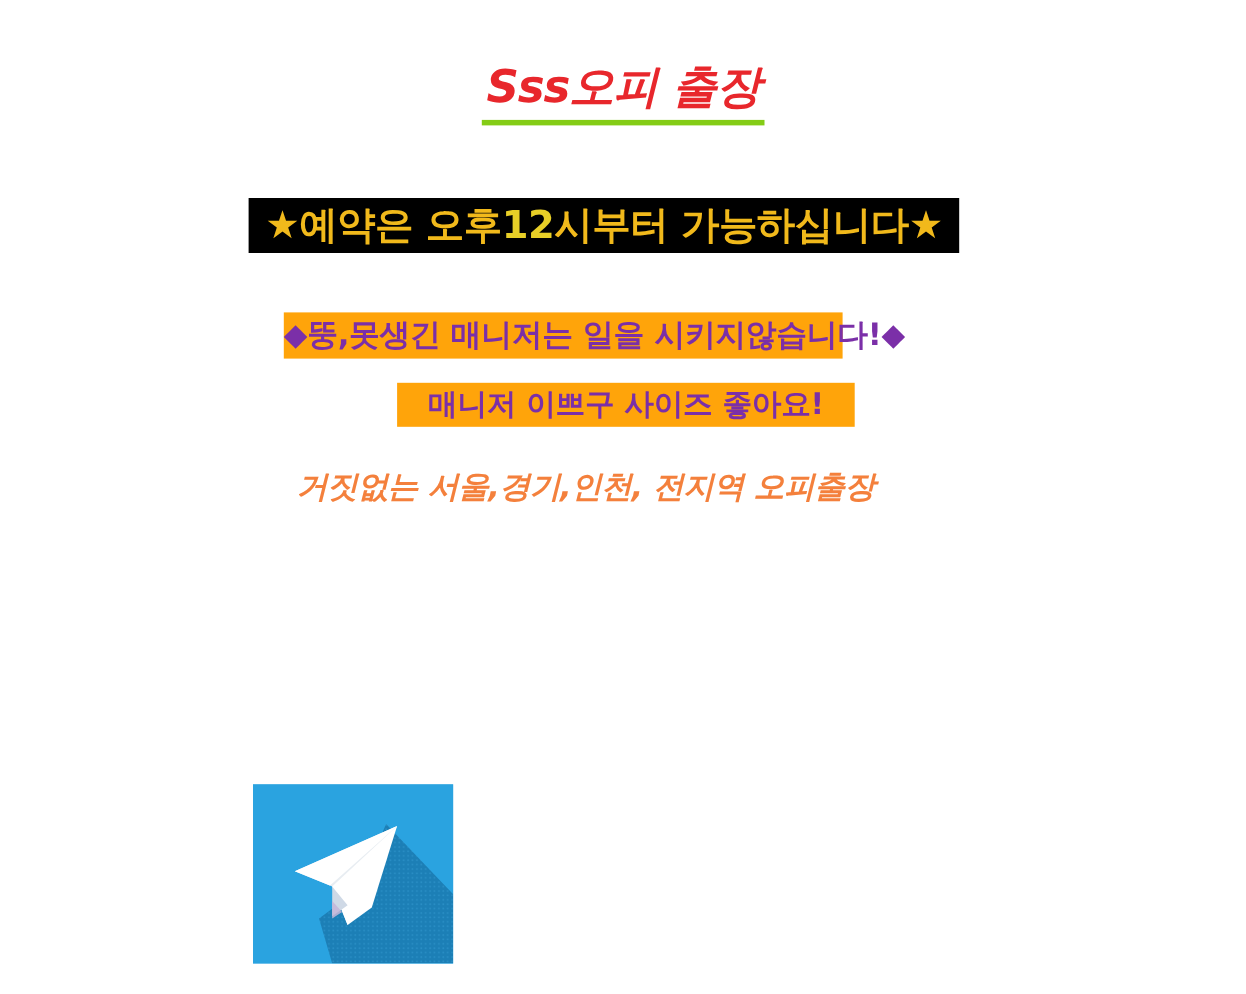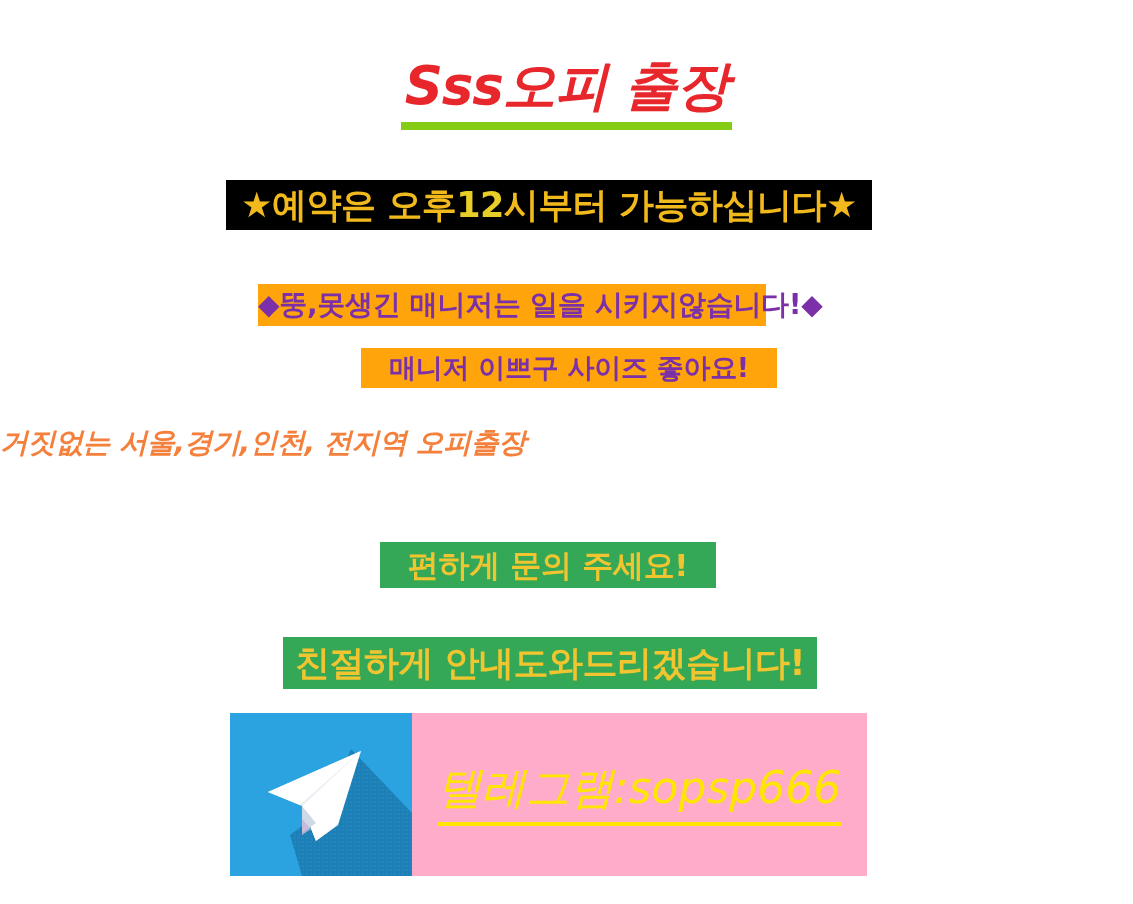--- a/index.html
+++ b/index.html
@@ -27,28 +27,28 @@
   
   .title-block {
     position: absolute;
     left: 0;
     top: 58px;
     width: 1133px;
     text-align: center;
   }
   .title-text {
     display: inline-block;
-    font-size: 53px;
+    font-size: 41px;
     line-height: 1.05;
     font-weight: 700;
     font-style: italic;
     color: #e8272c;
     letter-spacing: -1px;
     padding: 0 4px 8px 4px;
-    border-bottom: 8px solid #84cc16;
+    border-bottom: 5px solid #84cc16;
     white-space: nowrap;
   }
 
   
   .banner-black {
     position: absolute;
     left: 226px;
     top: 180px;
     width: 646px;
     height: 50px;
@@ -93,20 +93,21 @@
     text-align: center;
     white-space: nowrap;
     letter-spacing: -0.3px;
   }
 
   
   .italic-line {
     position: absolute;
     left: 0;
     width: 1065px;
+    text-align: center;
     color: #f4803c;
     font-size: 28px;
     font-weight: 700;
     font-style: italic;
     white-space: nowrap;
     letter-spacing: -0.5px;
   }
   .italic-line-1 { top: 424px; }
   .italic-line-2 { top: 472px; }
 
@@ -195,23 +196,21 @@
   <div class="banner-black">
     <span>★예약은 오후</span><span class="num">12</span><span>시부터 가능하십니다★</span>
   </div>
 
   <div class="banner-orange-1">◆뚱,못생긴 매니저는 일을 시키지않습니다!◆</div>
 
   <div class="banner-orange-2">매니저 이쁘구 사이즈 좋아요!</div>
 
   <div class="italic-line italic-line-1">거짓없는 서울,경기,인천, 전지역 오피출장</div>
 
-  <div class="banner-green-1">편하게 문의 주세요!</div>
-
-  <div class="banner-green-2">친절하게 안내도와드리겠습니다!</div>
+
 
   <div class="contact-block">
 
     <div class="telegram-tile">
       <svg viewBox="0 0 182 163" xmlns="http://www.w3.org/2000/svg">
         <defs>
           <pattern id="shadowDots" width="4" height="4" patternUnits="userSpaceOnUse">
             <rect width="4" height="4" fill="#1c7fb6"></rect>
             <circle cx="1" cy="1" r="0.85" fill="#2a8fc6"></circle>
           </pattern>
@@ -224,19 +223,16 @@
         <path d="M131,38 L38,79 L72,93 L86,128 Z" fill="#e8edf2"></path>
 
         <path d="M131,38 L72,93 L86,128 L108,112 Z" fill="#ffffff"></path>
         <path d="M131,38 L38,79 L70,92 Z" fill="#ffffff"></path>
 
         <path d="M72,93 L72,120 L86,110 Z" fill="#cfd9e6"></path>
         <path d="M72,106 L72,122 L81,116 Z" fill="#c4b5d8" opacity="0.85"></path>
       </svg>
     </div>
 
-    <div class="contact-pink">
-      <span class="contact-handle">텔레그램:sopsp666</span>
-    </div>
 
   </div>
 
 </div>
 
 </body></html>

